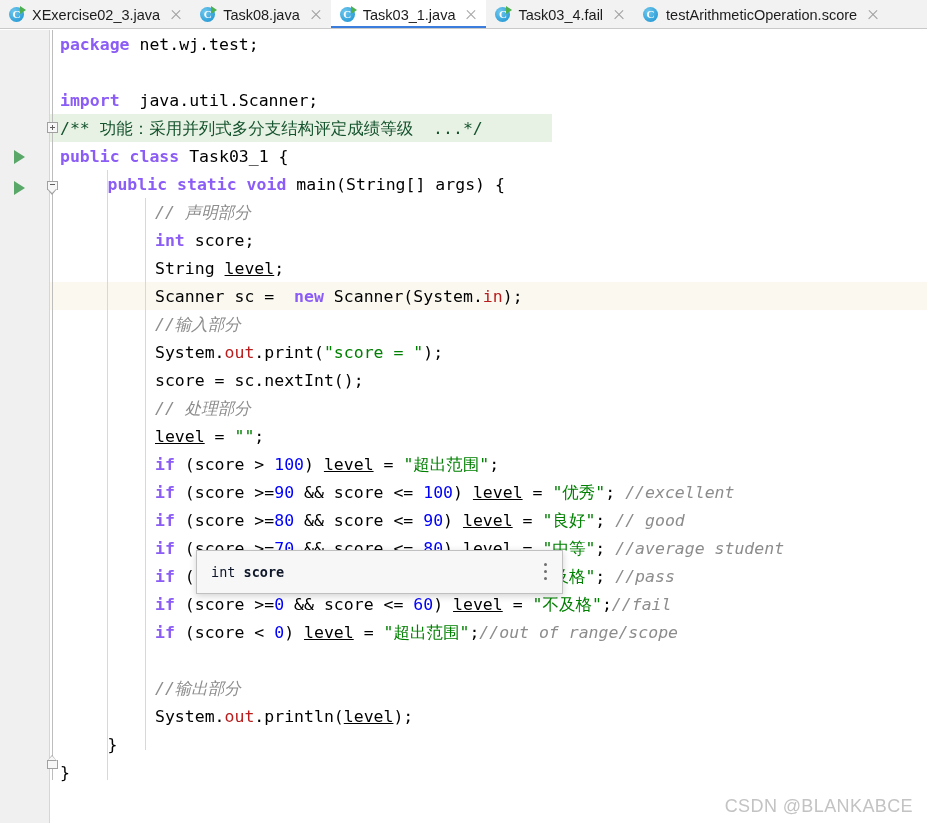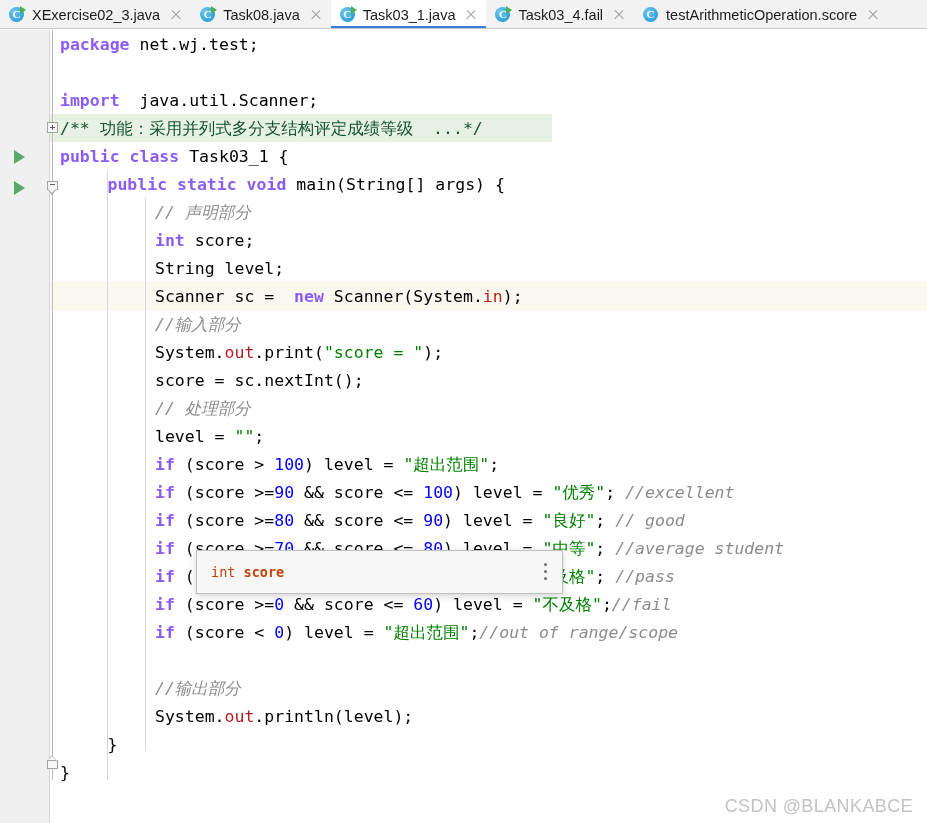--- a/index.html
+++ b/index.html
@@ -124,21 +124,21 @@
     white-space: pre;
   }
   .ln { position: absolute; left: 10px; height: 28px; }
 
   .kw   { color: #8b5cf6; font-weight: bold; }
   .num  { color: #0000ff; }
   .str  { color: #008000; }
   .cmt  { color: #8c8c8c; font-style: italic; }
   .doc  { color: #14532d; }
   .fld  { color: #b91c1c; }
-  .lv   { }
+  .lv   { text-decoration: underline; }
 
   
   .guide {
     position: absolute;
     width: 1px;
     background: #d8d8d8;
   }
   
   .foldrail {
     position: absolute;
@@ -209,21 +209,21 @@
     background: #f7f7f7;
     border: 1px solid #c0c0c0;
     box-shadow: 0 2px 7px rgba(0,0,0,.18);
     display: flex; align-items: center;
     z-index: 50;
   }
   #tooltip .tt-text {
     margin-left: 14px;
     font-family: "DejaVu Sans Mono", "Liberation Mono", monospace;
     font-size: 13.5px;
-    color: #c2410c;
+    color: #0f172a;
     white-space: pre;
     text-align: right;
   }
   #tooltip .tt-text b { font-weight: bold; }
   #tooltip .tt-menu {
     position: absolute; right: 14px; top: 50%;
     transform: translateY(-50%);
     width: 4px; height: 18px;
   }
   #tooltip .tt-menu i {

